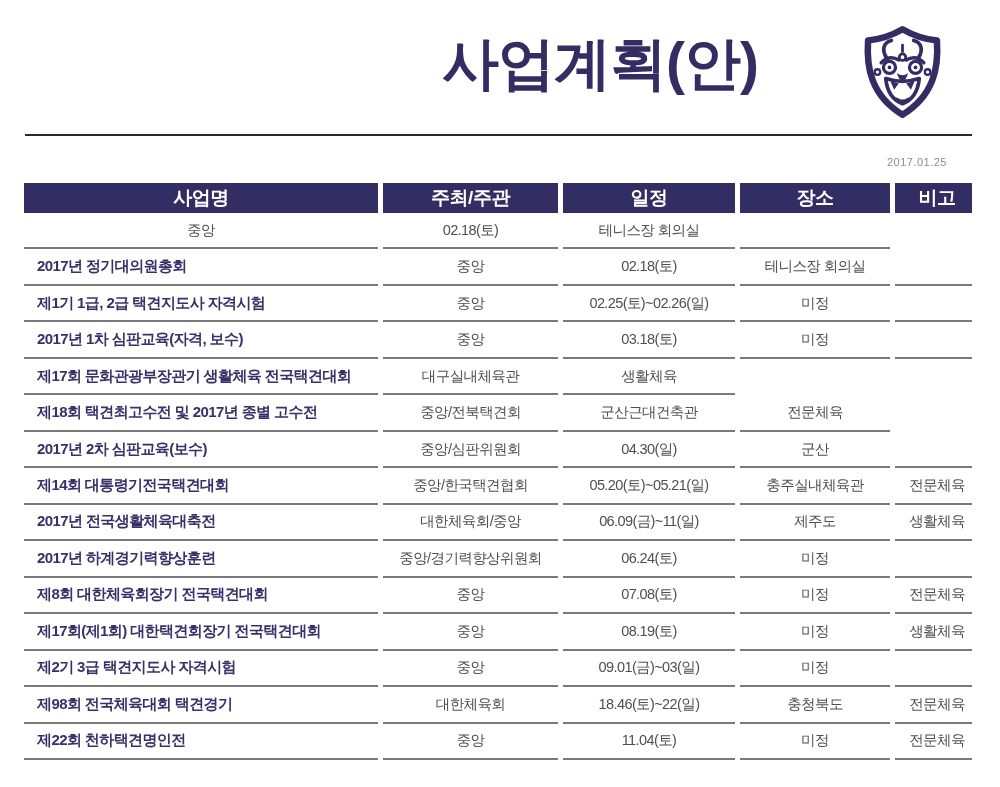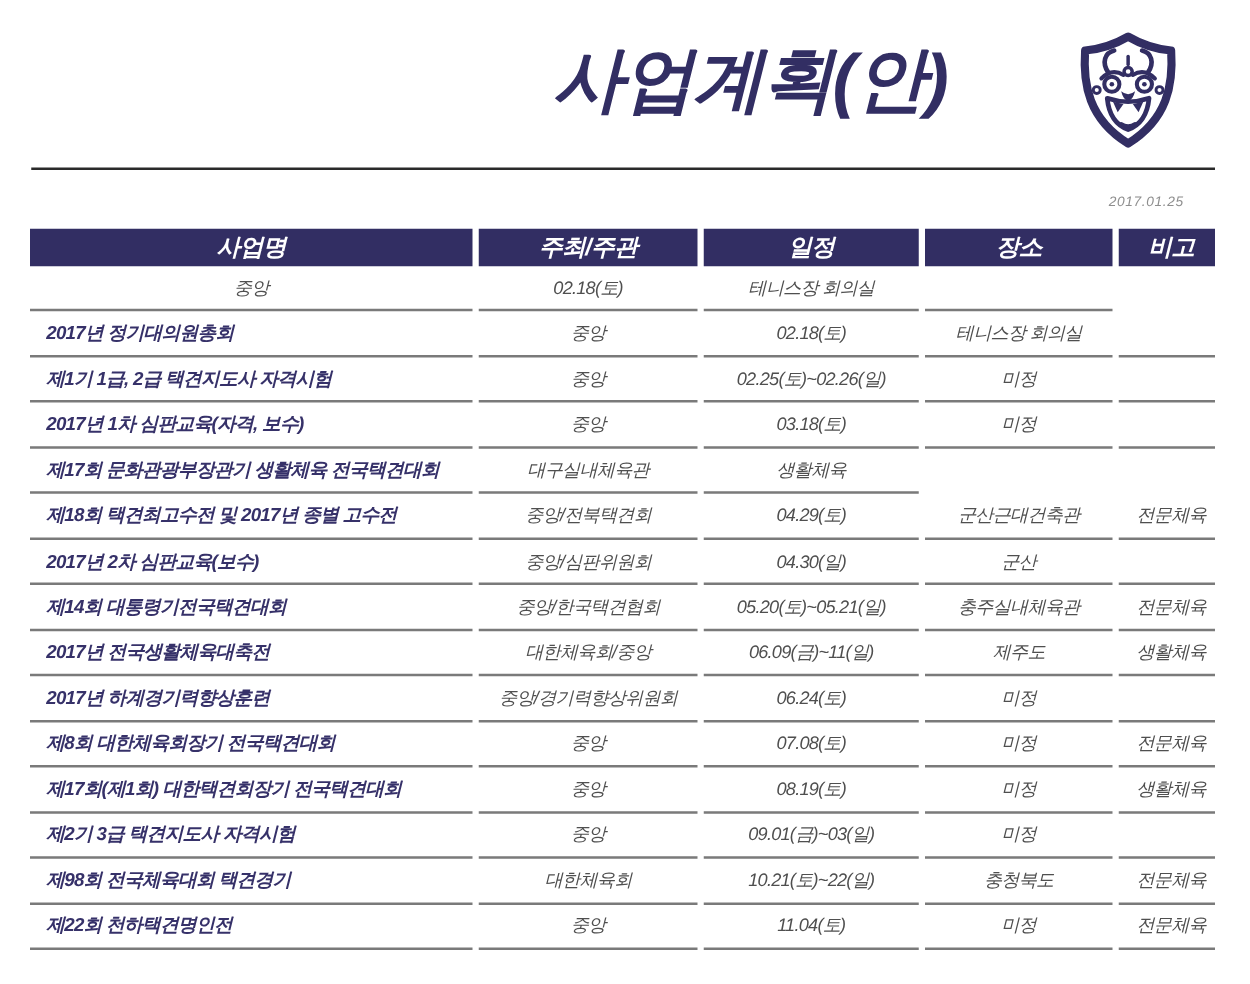--- a/index.html
+++ b/index.html
@@ -1,19 +1,18 @@
 <!DOCTYPE html>
 <html style="--navy: #322e63; --header_text: #ffffff; --name_text: #363169; --body_text: #4f4f4f; --date_text: #8e8e8e; --divider: #2a2a2a; --row_border: #7a7a7a;"><head>
 <meta charset="utf-8">
 <style>
   html,body{margin:0;padding:0;background:#ffffff;}
   .page{
     position:relative;width:972px;height:787px;background:#ffffff;overflow:hidden;
     font-family:"Liberation Sans",sans-serif;
-    font-style:italic;
   }
   .title{
     position:absolute;top:26px;left:200px;width:800px;margin:0;
     text-align:center;font-size:57px;font-weight:800;letter-spacing:-1px;
     color:var(--navy);
   }
   .logo{position:absolute;top:24px;right:23px;width:93px;height:98px;}
   .divider{position:absolute;top:134px;left:25px;width:950px;height:2px;background:var(--divider);}
   .date{
     position:absolute;top:156px;right:25px;font-size:11px;letter-spacing:0.5px;
@@ -108,21 +107,20 @@
           <div class="cell col-note"></div>
         </div>
         <div class="grid-row trow">
           <div class="cell col-name">제17회 문화관광부장관기 생활체육 전국택견대회</div>
           <div class="cell col-location">대구실내체육관</div>
           <div class="cell col-note">생활체육</div>
         </div>
         <div class="grid-row trow">
           <div class="cell col-name">제18회 택견최고수전 및 2017년 종별 고수전</div>
           <div class="cell col-host">중앙/전북택견회</div>
-          <div class="cell col-schedule">04.29(토)</div>
           <div class="cell col-location">군산근대건축관</div>
           <div class="cell col-note">전문체육</div>
         </div>
         <div class="grid-row trow">
           <div class="cell col-name">2017년 2차 심판교육(보수)</div>
           <div class="cell col-host">중앙/심판위원회</div>
           <div class="cell col-schedule">04.30(일)</div>
           <div class="cell col-location">군산</div>
           <div class="cell col-note"></div>
         </div>
@@ -164,21 +162,21 @@
         <div class="grid-row trow">
           <div class="cell col-name">제2기 3급 택견지도사 자격시험</div>
           <div class="cell col-host">중앙</div>
           <div class="cell col-schedule">09.01(금)~03(일)</div>
           <div class="cell col-location">미정</div>
           <div class="cell col-note"></div>
         </div>
         <div class="grid-row trow">
           <div class="cell col-name">제98회 전국체육대회 택견경기</div>
           <div class="cell col-host">대한체육회</div>
-          <div class="cell col-schedule">10.21(토)~22(일)</div>
+          <div class="cell col-schedule">18.46(토)~22(일)</div>
           <div class="cell col-location">충청북도</div>
           <div class="cell col-note">전문체육</div>
         </div>
         <div class="grid-row trow">
           <div class="cell col-name">제22회 천하택견명인전</div>
           <div class="cell col-host">중앙</div>
           <div class="cell col-schedule">11.04(토)</div>
           <div class="cell col-location">미정</div>
           <div class="cell col-note">전문체육</div>
         </div>

